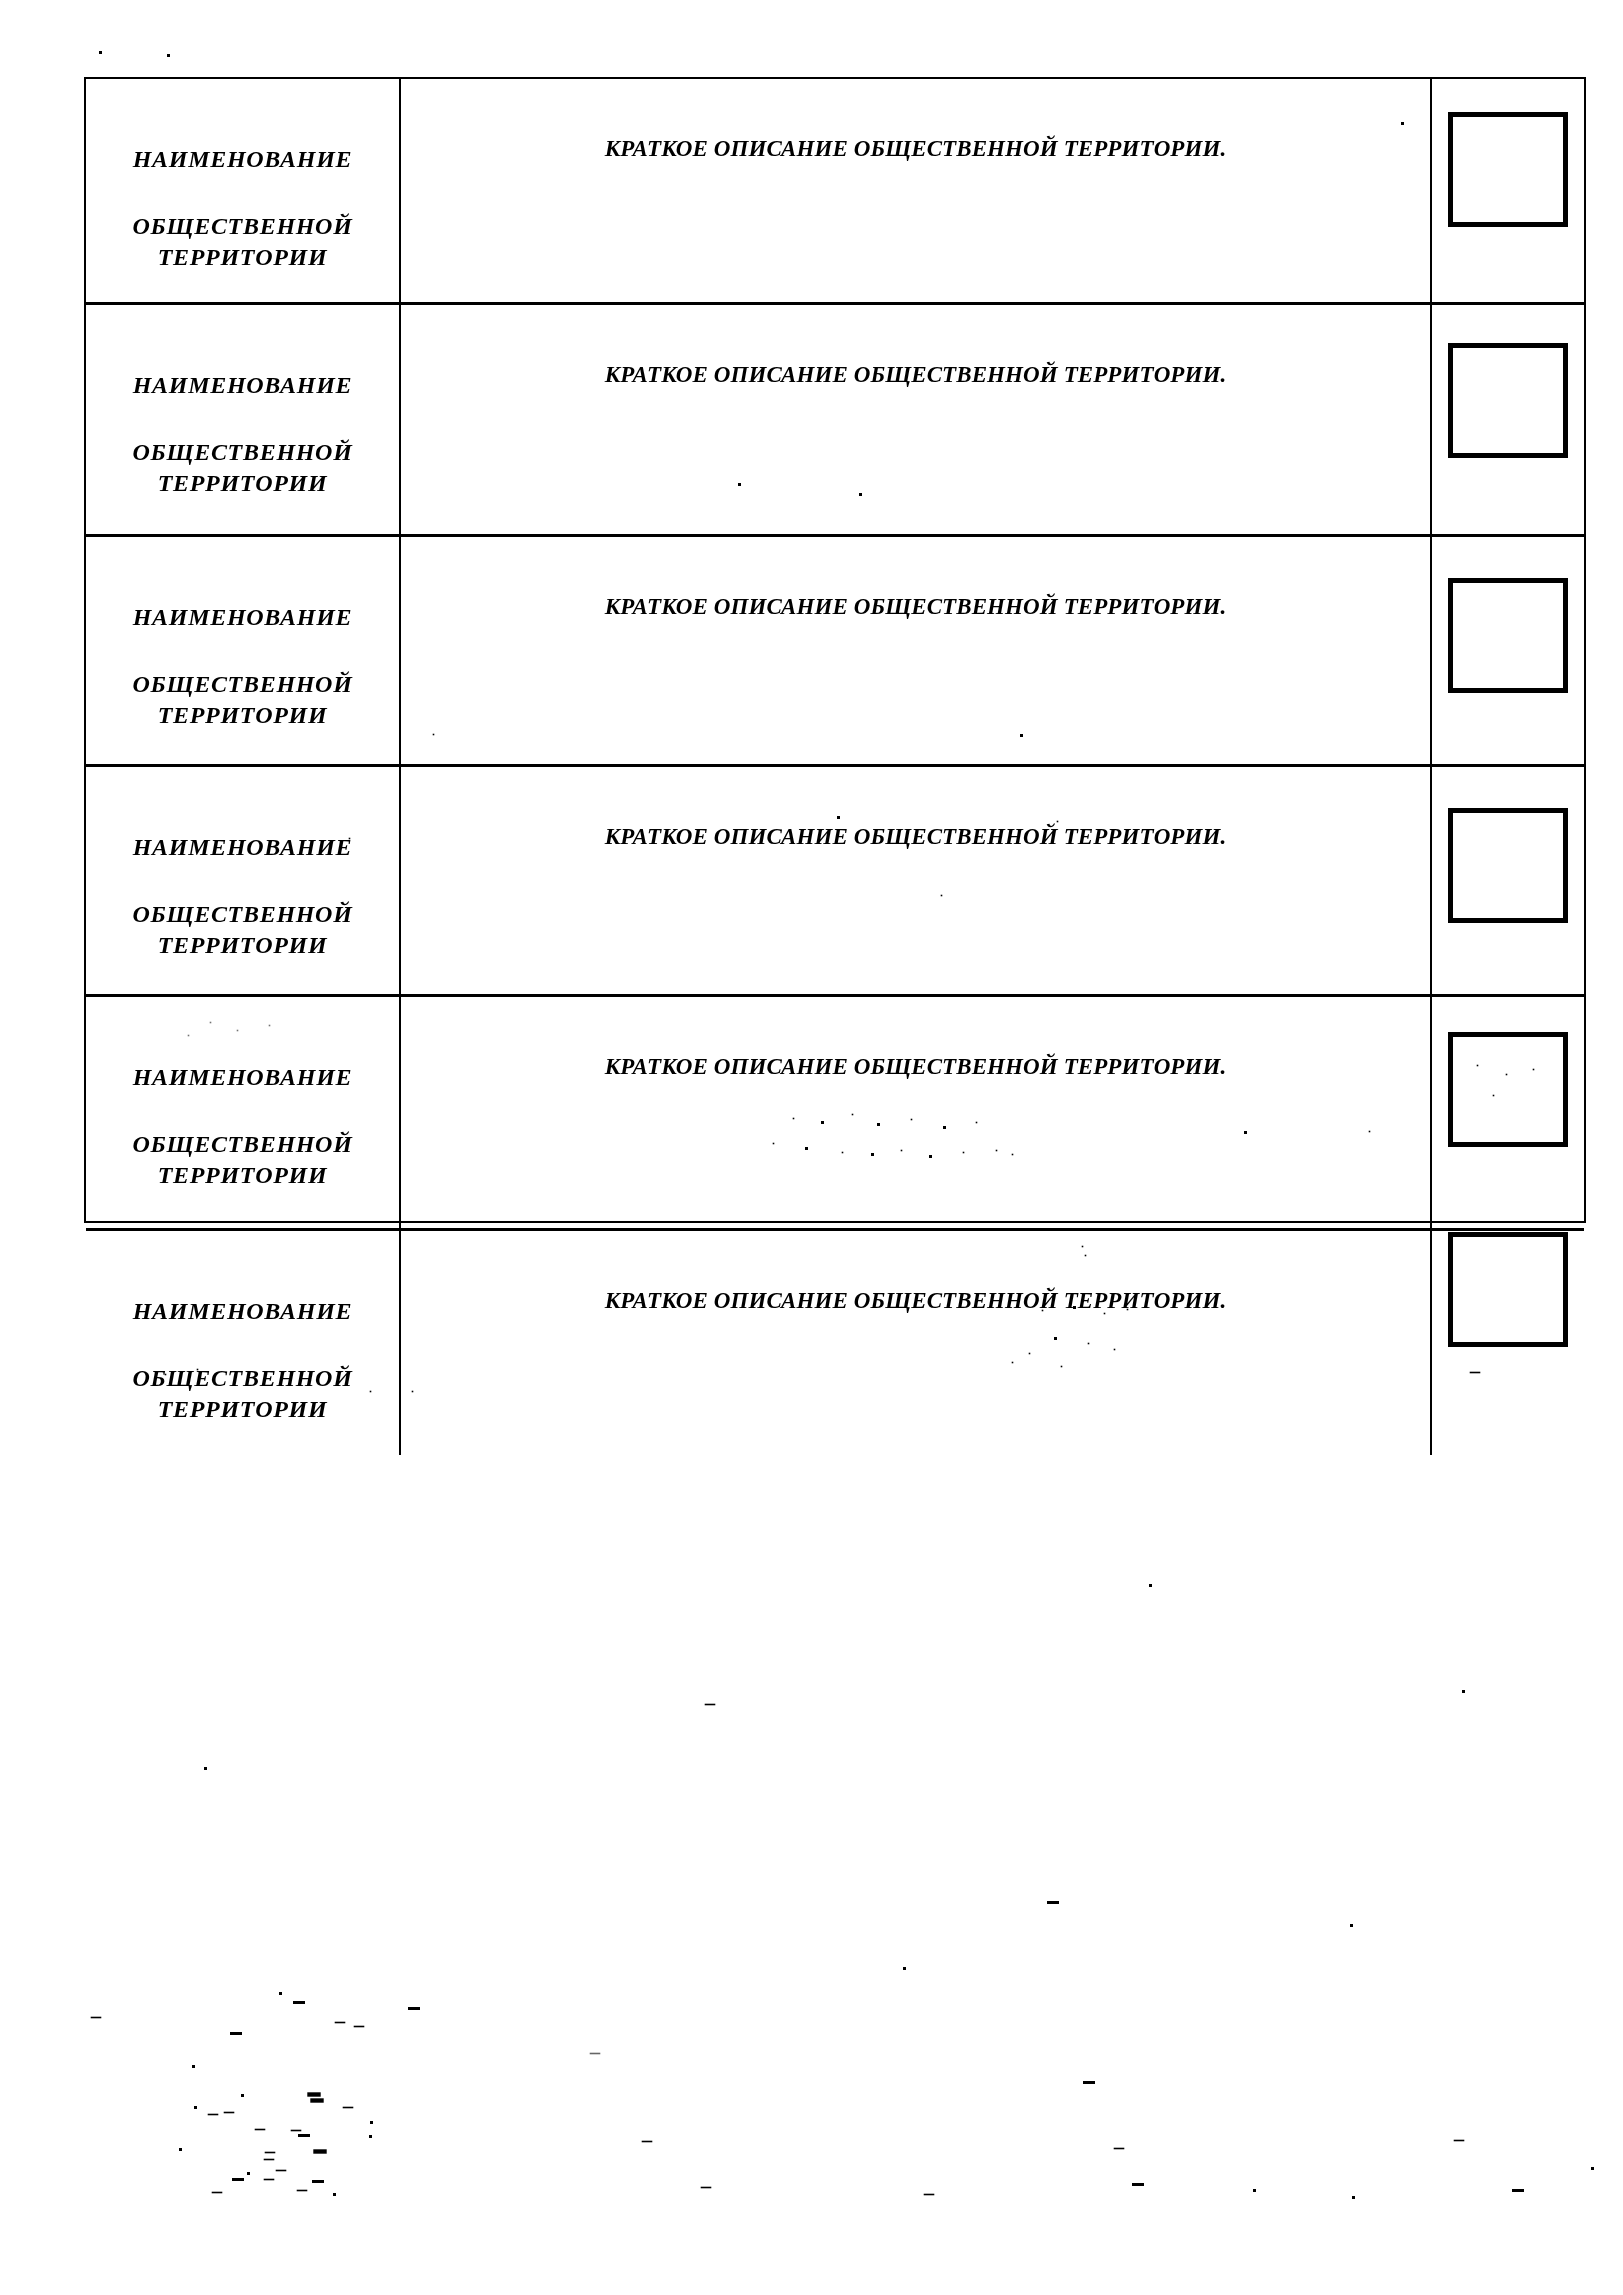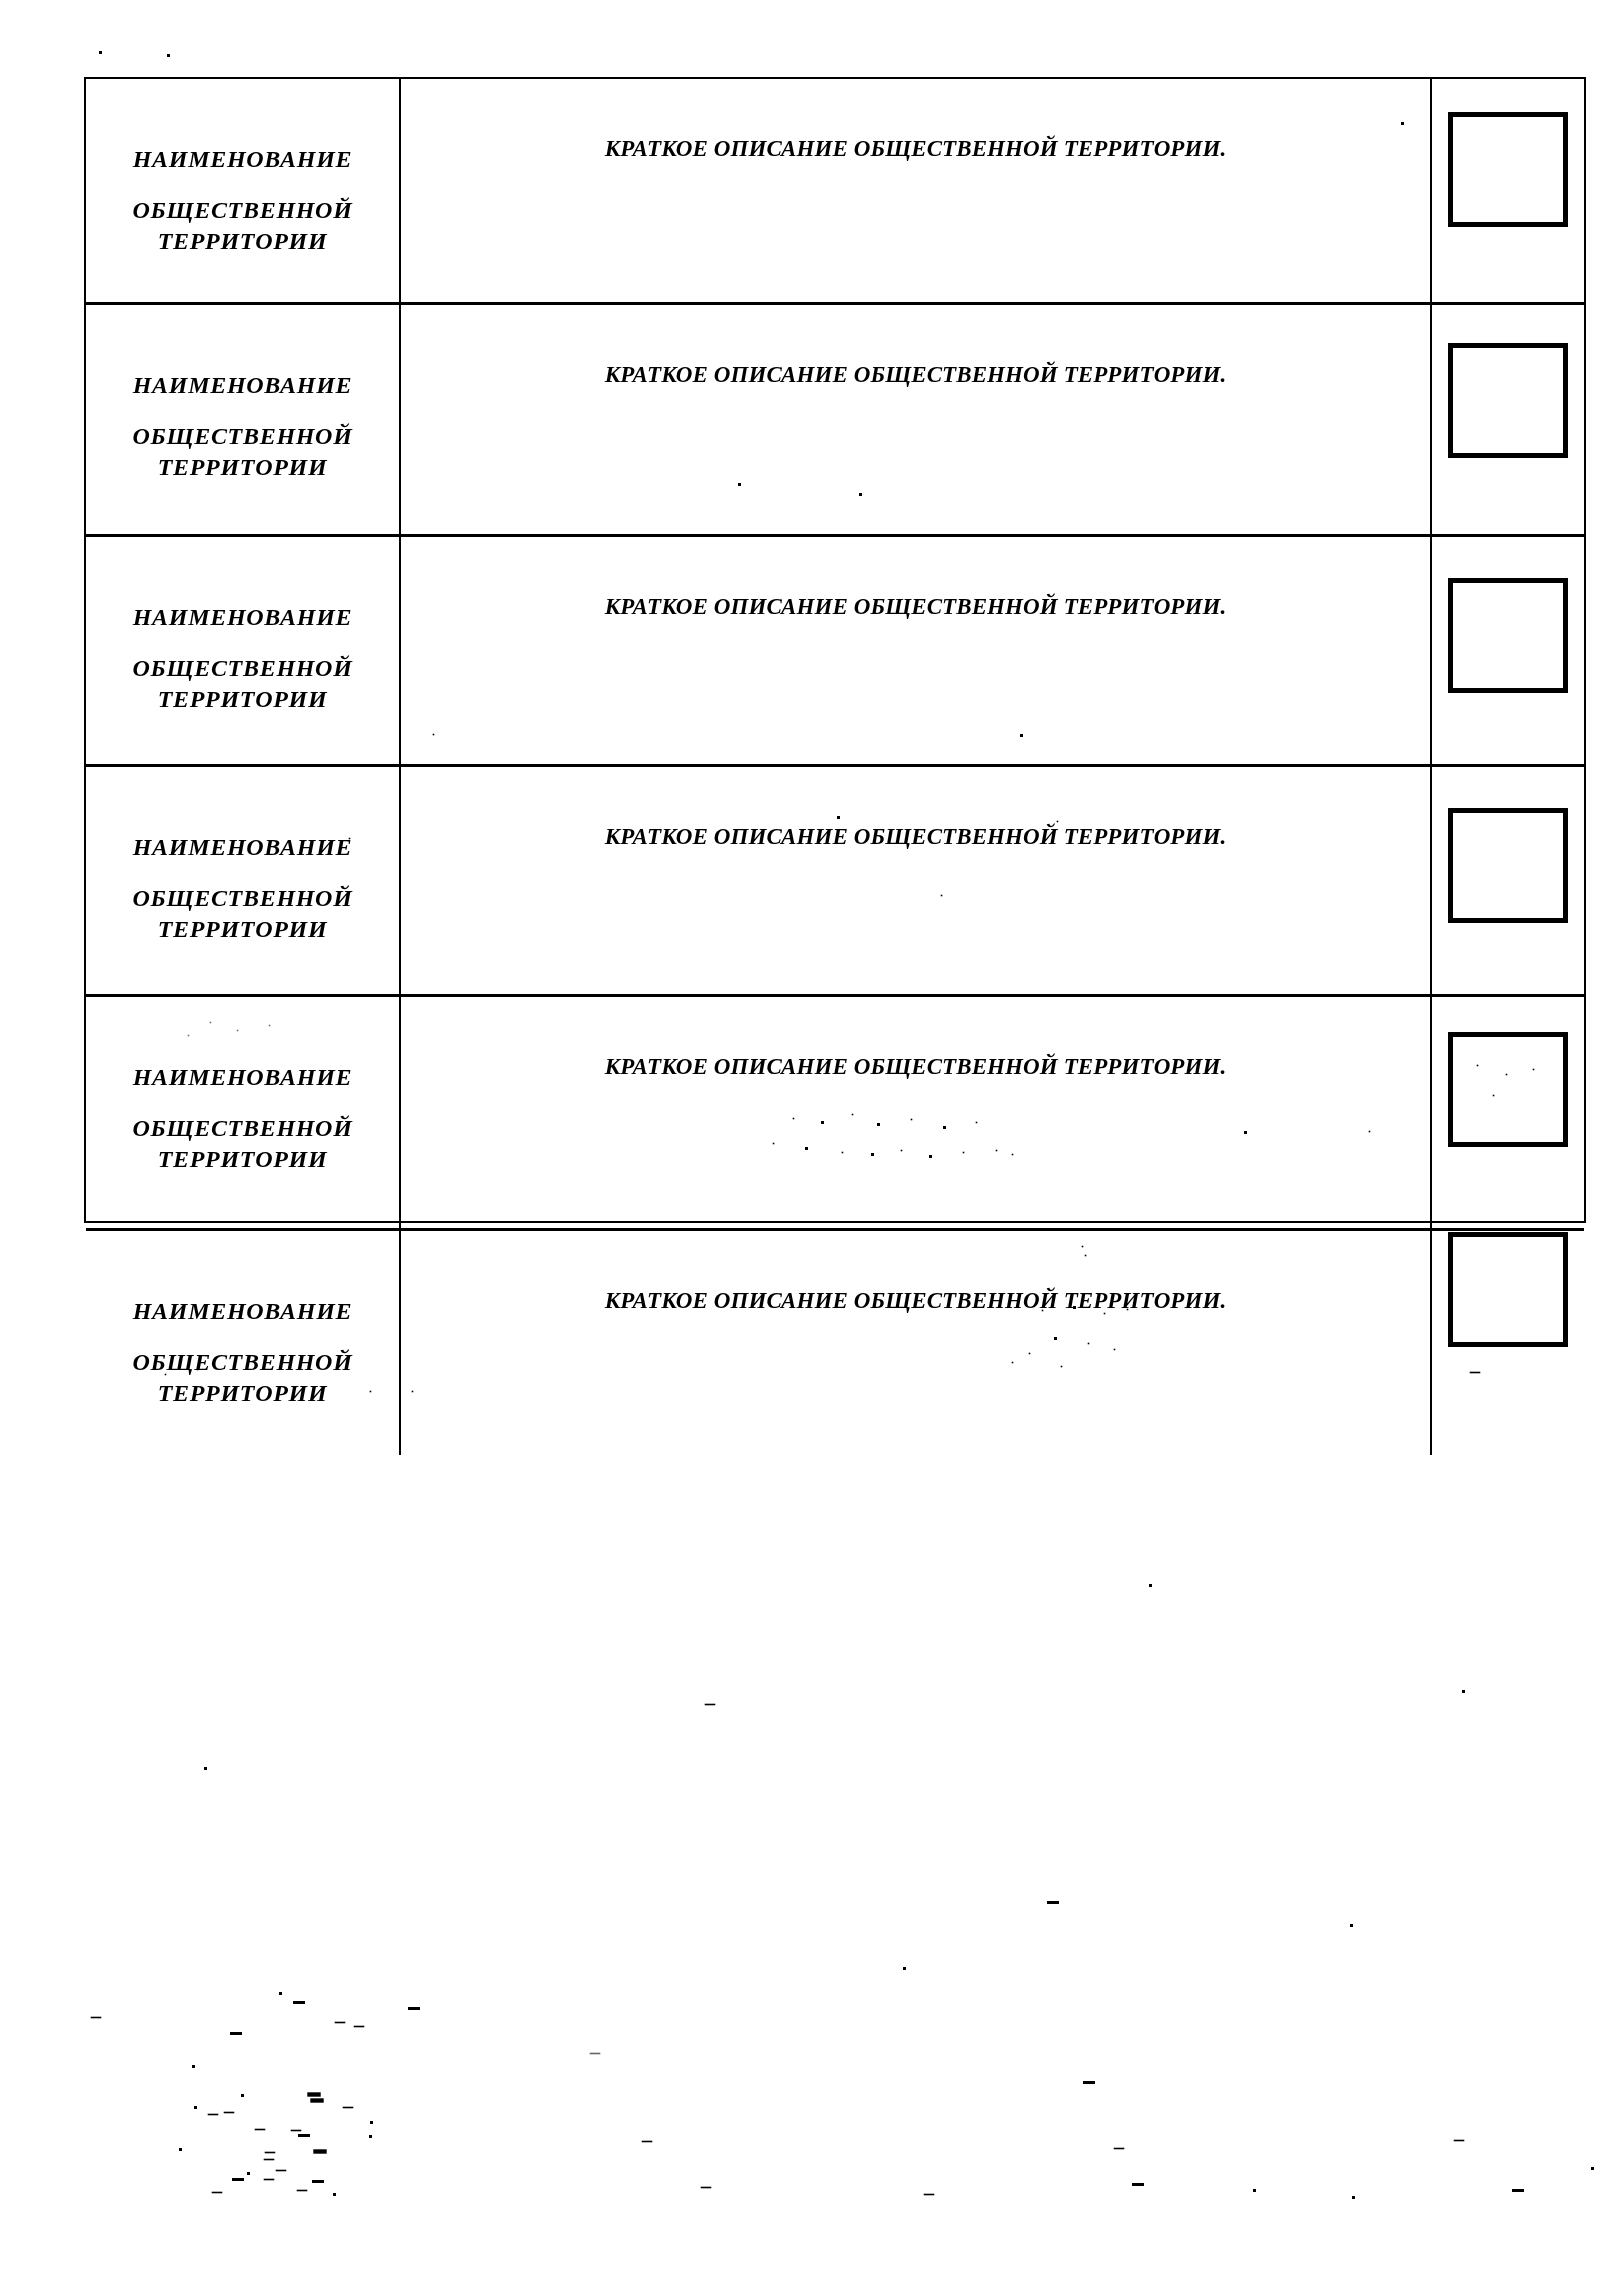--- a/index.html
+++ b/index.html
@@ -57,21 +57,21 @@
   .cell-check { width: 152px; }
 
   .name-line {
     font-style: italic;
     font-weight: bold;
     font-size: 24px;
     line-height: 31px;
     letter-spacing: 0.7px;
     white-space: nowrap;
   }
-  .name-line.gap { margin-top: 20px; }
+  .name-line.gap { margin-top: 36px; }
 
   .desc-line {
     font-style: italic;
     font-weight: bold;
     font-size: 23px;
     line-height: 27.5px;
     letter-spacing: 0.1px;
     white-space: nowrap;
   }
 

